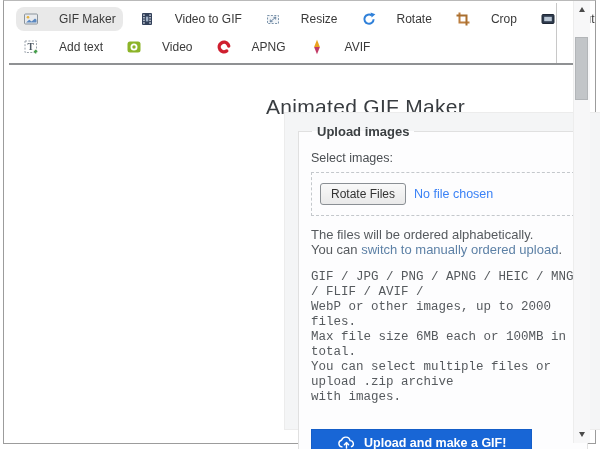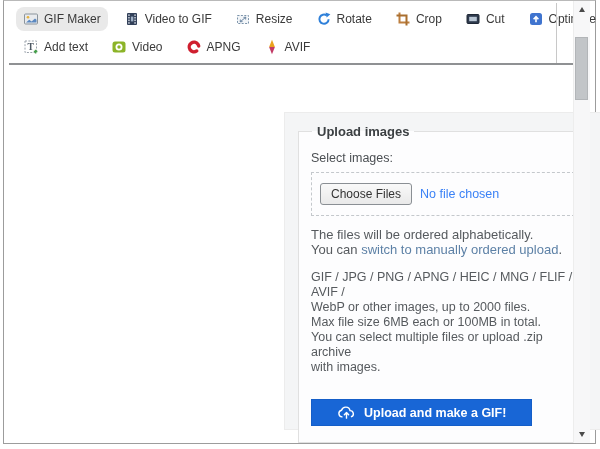--- a/index.html
+++ b/index.html
@@ -10,21 +10,21 @@
   }
   .frame{
     position:absolute;left:3px;top:0;width:593px;height:444px;
     border:1px solid #9c9c9c;border-top-color:#b9b9b9;background:#fff;box-sizing:border-box;
   }
   
   .menu-row{position:absolute;left:12px;display:flex;align-items:center;column-gap:9px;height:26px;}
   .menu-row.row1{top:5px;}
   .menu-row.row2{top:33px;}
   .menu-item{
-    display:inline-flex;align-items:center;gap:5px;padding:4px 7px;border-radius:8px;
+    display:inline-flex;align-items:center;gap:20px;padding:4px 7px;border-radius:8px;
     font-size:12px;color:#3a3a3a;cursor:pointer;white-space:nowrap;
   }
   .menu-item.active{background:#e9e9e9;}
   .menu-item svg{display:block;}
   .toolbar-divider{position:absolute;left:5px;right:5px;top:62px;height:2px;background:#8f9193;}
   .toolbar-edge{position:absolute;left:552px;top:2px;width:1px;height:60px;background:#c8c8c8;}
   
   .page-title{
     position:absolute;left:262px;top:80px;font-size:21px;font-weight:400;
     color:#393d41;letter-spacing:.3px;
@@ -45,21 +45,21 @@
     border:1px dashed #c4c8cc;padding:10px 8px;display:flex;align-items:center;gap:8px;
   }
   .choose-btn{
     font-family:inherit;font-size:12px;color:#333;
     background:linear-gradient(#f9f9f9,#e9e9e9);
     border:1px solid #8a8f94;border-radius:3px;padding:3px 10px;cursor:pointer;
   }
   .file-status{font-size:12.5px;color:#3b82f6;}
   .note{font-size:13px;color:#565a5e;line-height:15px;margin-top:11px;}
   .note a{color:#5d81a6;text-decoration:none;cursor:pointer;}
-  .formats{font-size:12.5px;color:#565a5e;line-height:15px;margin-top:13px;}
+  .formats{font-size:12.5px;color:#565a5e;line-height:15px;margin-top:13px;font-family:Liberation Mono, monospace;}
   .upload-btn{
     margin-top:24px;display:inline-flex;align-items:center;gap:8px;
     background:#1866d6;border:1px solid #145ec8;border-radius:0;
     color:#fff;font-family:inherit;font-size:12.5px;font-weight:700;
     padding:5px 25px;cursor:pointer;
   }
   .upload-btn svg{display:block;}
   
   .scrollbar{
     position:absolute;top:0;bottom:0;left:569px;width:17px;
@@ -191,29 +191,30 @@
             <polygon points="8,15.2 10.9,8 5.1,8" fill="#c23a66"></polygon>
           </svg>
         </span>
       <span>AVIF</span>
     </div>
   </nav>
 
   <div class="toolbar-edge"></div>
   <div class="toolbar-divider"></div>
 
+  <h1 class="page-title">Animated GIF Maker</h1>
 
   <div class="panel-wrap">
     <fieldset class="upload">
       <legend>Upload images</legend>
 
       <div class="select-label">Select images:</div>
 
       <div class="file-drop">
-        <button class="choose-btn">Choose Files</button>
+        <button class="choose-btn">Rotate Files</button>
         <span class="file-status">No file chosen</span>
       </div>
 
       <div class="note">
         <div>The files will be ordered alphabetically.</div>
         <div><span>You can </span><a>switch to manually ordered upload</a><span>.</span></div>
       </div>
 
       <div class="formats">
         <div>GIF / JPG / PNG / APNG / HEIC / MNG / FLIF / AVIF /</div>

